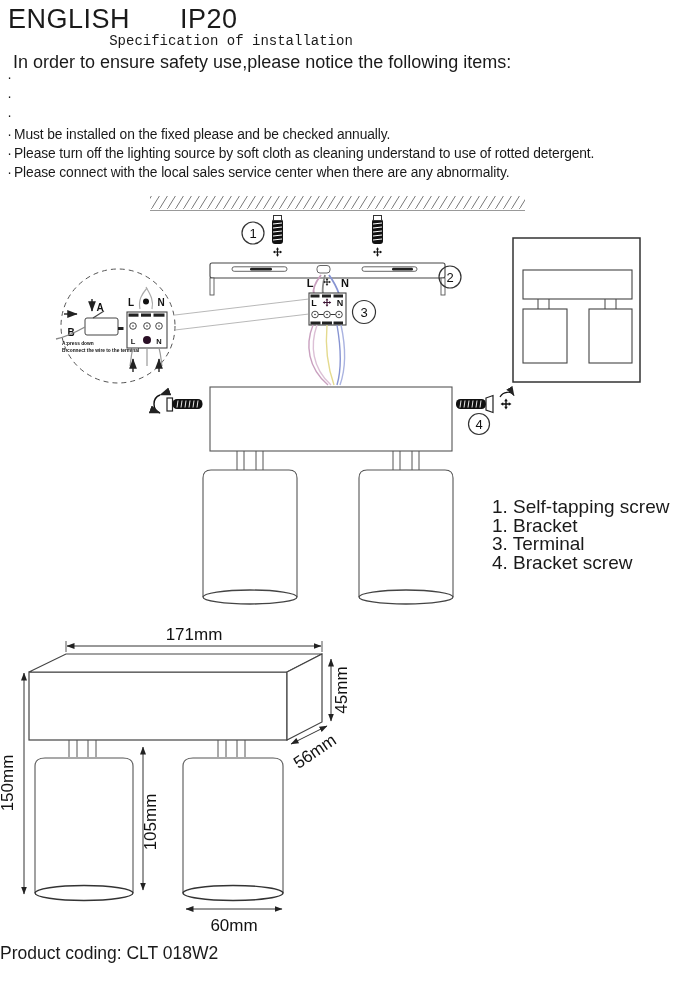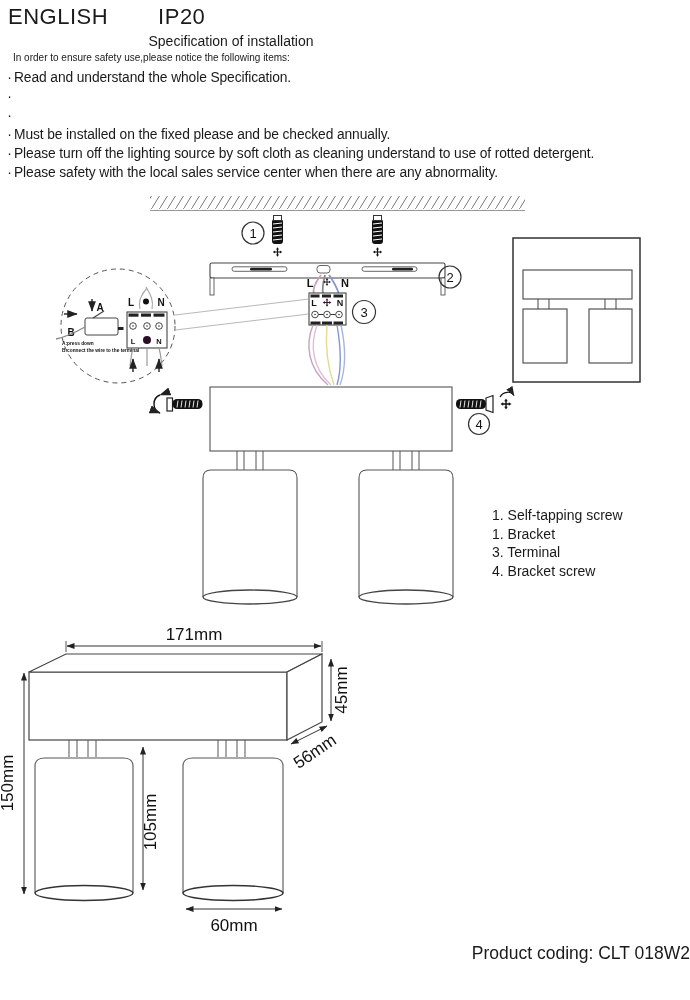--- a/index.html
+++ b/index.html
@@ -1,25 +1,25 @@
 <!DOCTYPE html>
 <html><head>
 <meta charset="utf-8">
 <style>
   html,body{margin:0;padding:0;background:#fff;}
   .page{position:relative;width:690px;height:1000px;background:#fff;overflow:hidden;
         font-family:"Liberation Sans",sans-serif;color:#1a1a1a;}
-  .hdr{position:absolute;top:4px;left:8px;font-size:22px;letter-spacing:.5px;display:flex;gap:50px;}
-  .title{position:absolute;top:33px;left:0;width:462px;text-align:center;font-size:14px;}
-  .intro{position:absolute;top:52px;left:13px;font-size:10px;}
+  .hdr{position:absolute;top:4px;left:8px;font-size:27px;letter-spacing:.5px;display:flex;gap:50px;}
+  .title{position:absolute;top:33px;left:0;width:462px;text-align:center;font-size:14px;font-family:Liberation Mono, monospace;}
+  .intro{position:absolute;top:52px;left:13px;font-size:18px;}
   .list{position:absolute;top:70px;left:5px;width:682px;font-size:13.8px;letter-spacing:-.1px;}
   .list .it{height:19px;display:flex;align-items:flex-start;}
   .list .b{width:9px;text-align:center;}
-  .parts{position:absolute;top:498px;left:492px;font-size:14px;line-height:18.6px;margin-top:8px;}
-  .footer{position:absolute;top:943px;left:0;width:100%;text-align:right;font-size:17.5px;}
+  .parts{position:absolute;top:498px;left:492px;font-size:19px;line-height:18.6px;}
+  .footer{position:absolute;top:943px;left:0;width:100%;text-align:left;font-size:17.5px;}
   svg{position:absolute;top:0;left:0;}
   svg text{font-family:"Liberation Sans",sans-serif;fill:#111;}
   .callout{font-size:13px;}
   .wl{font-size:11px;font-weight:bold;}
   .tl{font-size:9px;font-weight:bold;}
   .il{font-size:10px;font-weight:bold;}
   .ib{font-size:7.5px;font-weight:bold;}
   .note{font-size:4.8px;font-weight:bold;}
   .dim{font-size:17px;}
 </style>
@@ -289,39 +289,38 @@
   <span>ENGLISH</span>
   <span>IP20</span>
 </div>
 
 <div class="title">Specification of installation</div>
 <div class="intro">In order to ensure safety use,please notice the following items:</div>
 
 <div class="list">
   <div class="it">
         <span class="b">·</span>
-        <span>Read and understand the whole Specification.</span>
       </div>
   <div class="it">
         <span class="b">·</span>
       </div>
   <div class="it">
         <span class="b">·</span>
       </div>
   <div class="it">
         <span class="b">·</span>
         <span>Must be installed on the fixed please and be checked annually.</span>
       </div>
   <div class="it">
         <span class="b">·</span>
         <span>Please turn off the lighting source by soft cloth as cleaning understand to use of rotted detergent.</span>
       </div>
   <div class="it">
         <span class="b">·</span>
-        <span>Please safety with the local sales service center when there are any abnormality.</span>
+        <span>Please connect with the local sales service center when there are any abnormality.</span>
       </div>
 </div>
 
 <div class="parts">
   <div>1. Self-tapping screw</div>
   <div>1. Bracket</div>
   <div>3. Terminal</div>
   <div>4. Bracket screw</div>
 </div>
 

